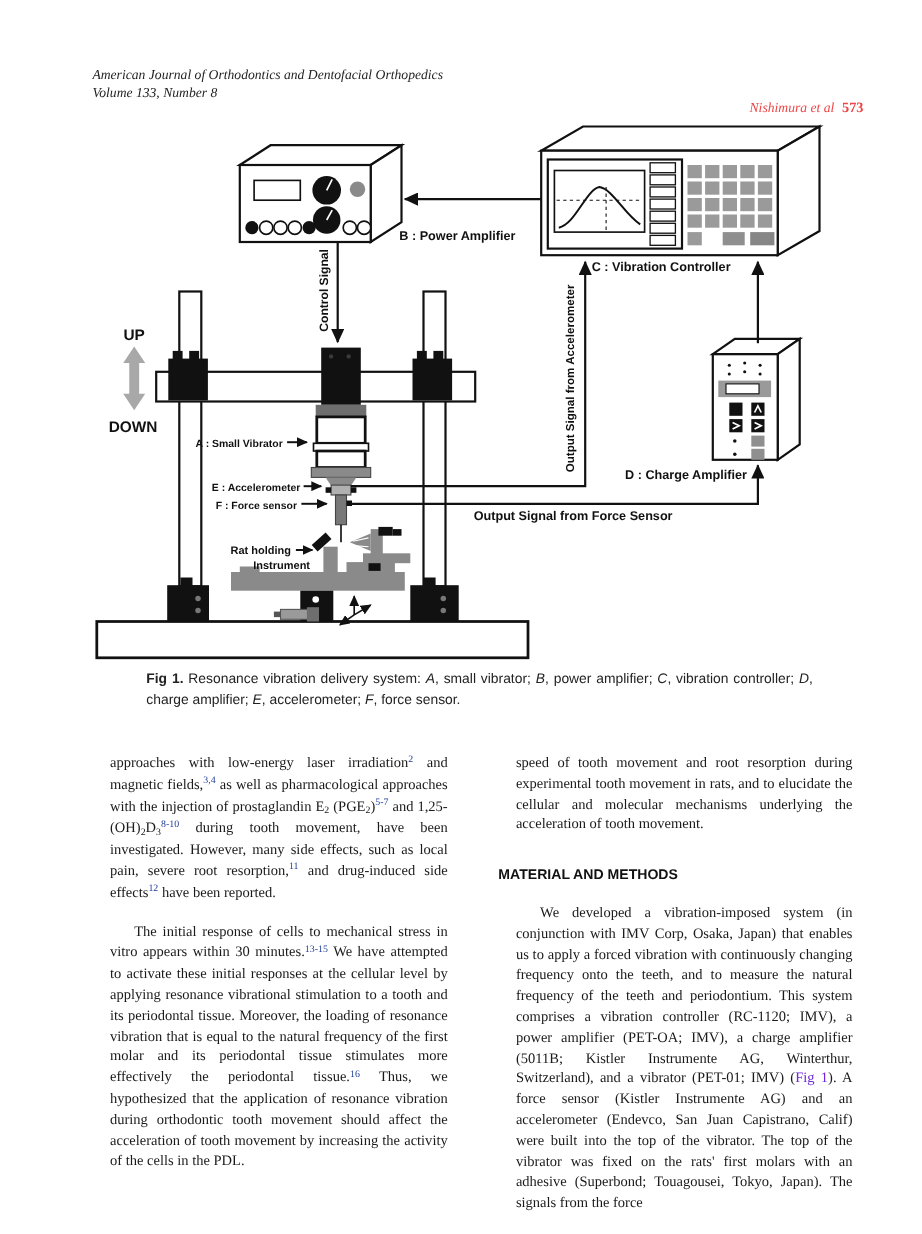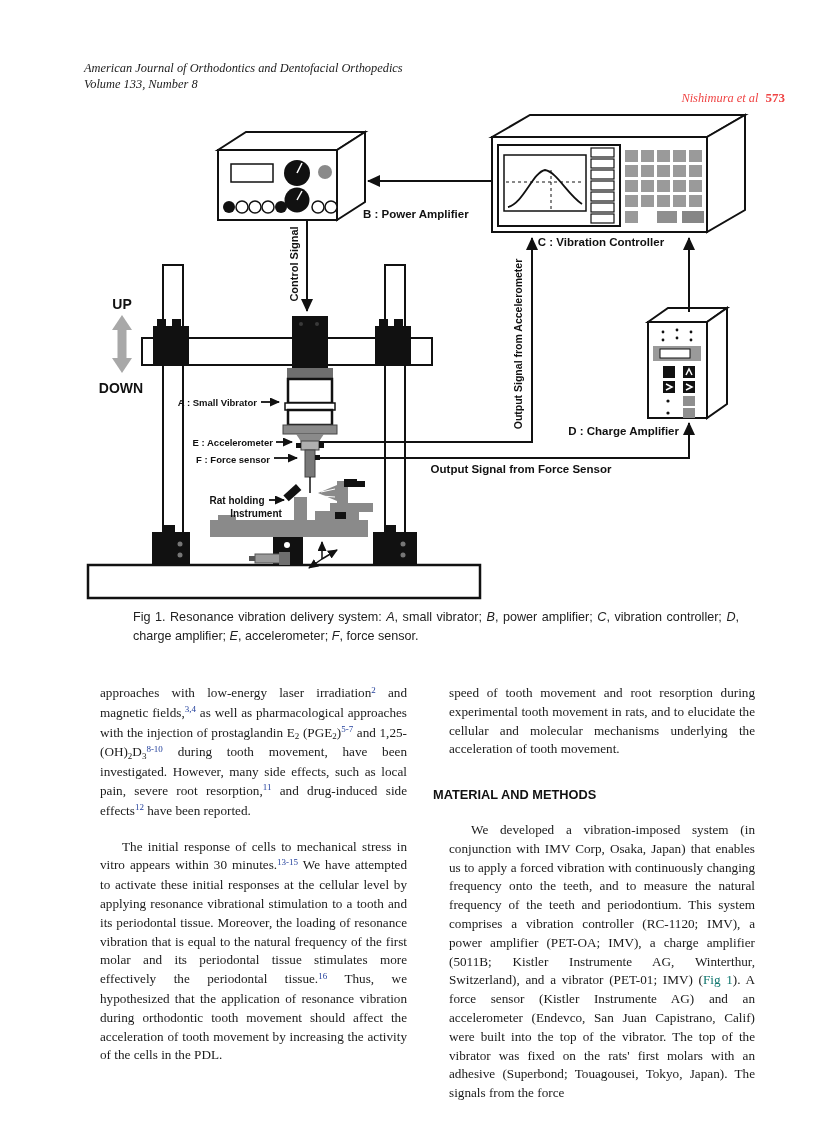--- a/index.html
+++ b/index.html
@@ -11,31 +11,31 @@
   .hdr-right .auth{font-style:italic;}
   .hdr-right .pg{font-weight:bold;font-style:normal;font-size:13px;margin-left:7px;}
   
   svg text{font-family:"Liberation Sans", sans-serif;fill:#111;}
   .figcap{position:absolute;left:133px;top:608px;width:606px;
           font-family:"Liberation Sans", sans-serif;font-size:12.6px;line-height:19px;
           color:#222;text-align:justify;}
   
   .col{position:absolute;top:668px;width:339px;font-size:13.2px;line-height:18.8px;text-align:justify;}
   .col.left{left:84px;}
-  .col.right{left:433px;width:338px;}
+  .col.right{left:453px;width:338px;}
   .col p{margin:16px;}
   .col p.indent{text-indent:22px;}
   h2.sec{font-family:"Liberation Sans", sans-serif;font-size:12.8px;font-weight:bold;
          color:#111;margin:27px 0 6px 0;text-align:left;}
-  .b{font-weight:normal;margin-top:40px;}
+  .b{font-weight:bold;margin-top:40px;}
   .i{font-style:italic;}
   .sup{font-size:9px;position:relative;top:-4.5px;}
   .sub{font-size:9px;position:relative;top:2.5px;}
   .ref{color:#23409c;}
-  .fig{color:#0f766e;}
+  .fig{color:#6d28d9;}
 </style>
 </head>
 <body>
 
 <div class="page">
 
   <div class="hdr-left">
     <div>American Journal of Orthodontics and Dentofacial Orthopedics</div>
     <div>Volume 133, Number 8</div>
   </div>

